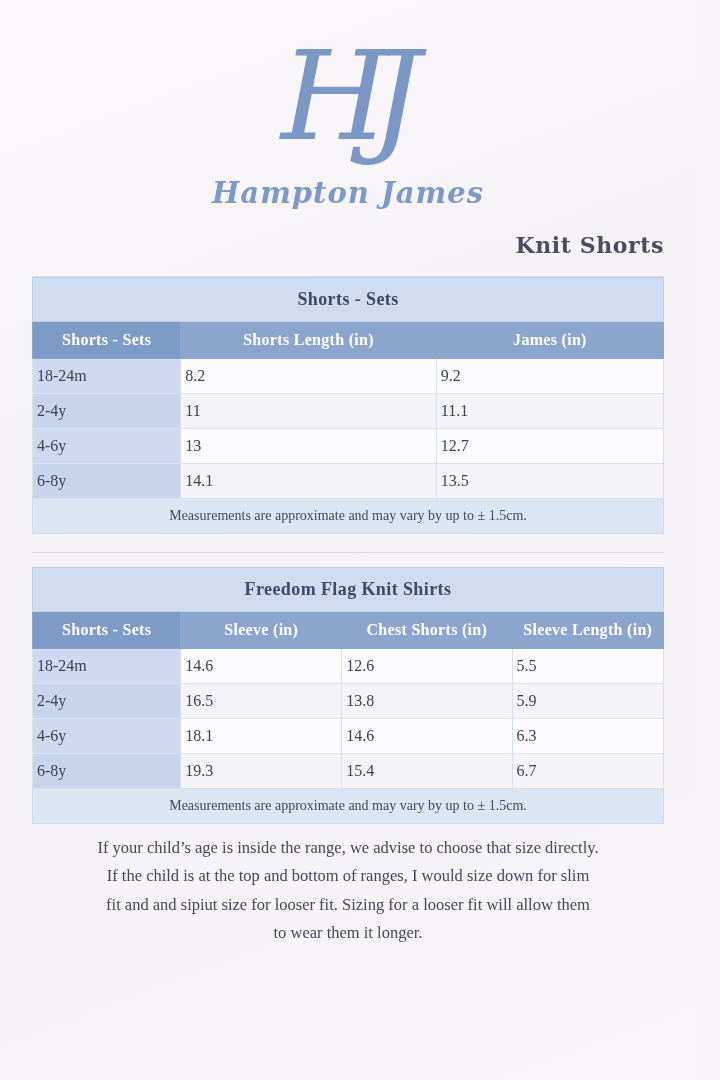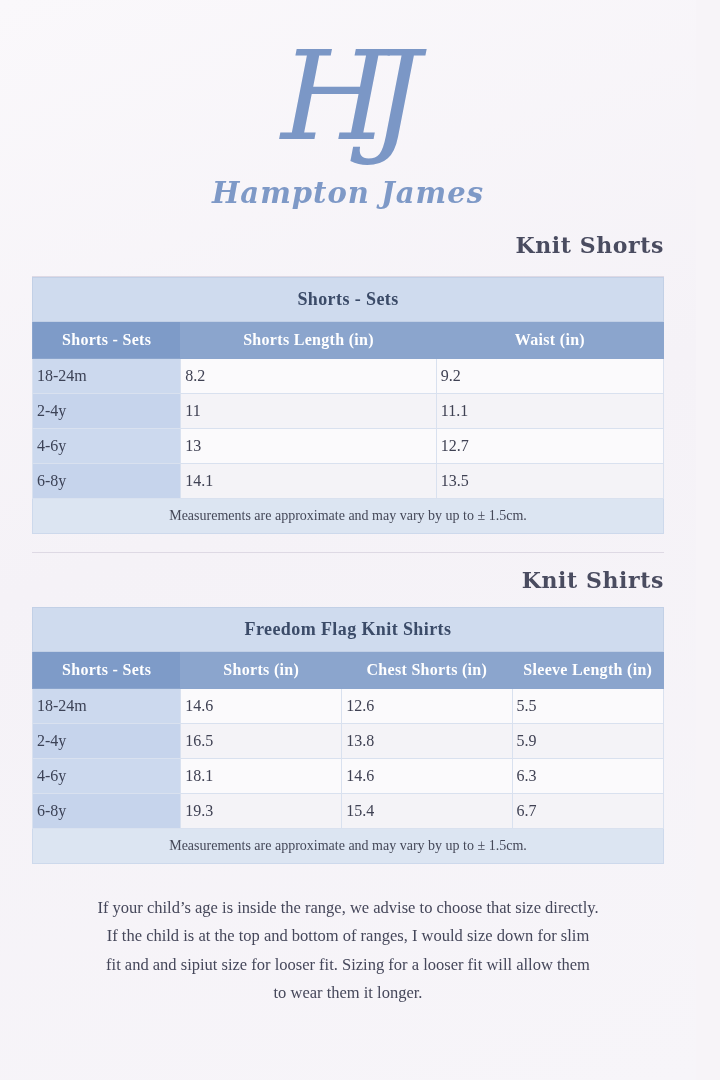--- a/index.html
+++ b/index.html
@@ -136,21 +136,21 @@
   .shorts-table col.c2 { width: 40.5%; }
   .shorts-table col.c3 { width: 36%; }
 
   .shirts-table col.c1 { width: 23.5%; }
   .shirts-table col.c2 { width: 25.5%; }
   .shirts-table col.c3 { width: 27%; }
   .shirts-table col.c4 { width: 24%; }
 
   
   .footer-note {
-    margin-top: 30px;
+    margin-top: 10px;
     text-align: center;
     font-size: 16.5px;
     line-height: 1.72;
     color: #45475a;
     padding: 0 8px;
   }
 </style>
 </head>
 <body>
 
@@ -172,21 +172,21 @@
         <col class="c2">
         <col class="c3">
       </colgroup>
     <tbody>
       <tr class="tbl-caption">
         <td colspan="3">Shorts - Sets</td>
       </tr>
       <tr class="tbl-head">
         <th class="first-col">Shorts - Sets</th>
         <th>Shorts Length (in)</th>
-        <th>Waist (in)</th>
+        <th>James (in)</th>
       </tr>
       <tr>
         <td class="first-col">18-24m</td>
         <td>8.2</td>
         <td>9.2</td>
       </tr>
       <tr>
         <td class="first-col">2-4y</td>
         <td>11</td>
         <td>11.1</td>
@@ -202,36 +202,35 @@
         <td>13.5</td>
       </tr>
       <tr class="tbl-note">
         <td colspan="3">Measurements are approximate and may vary by up to ± 1.5cm.</td>
       </tr>
     </tbody>
   </table>
 
   <div class="rule"></div>
 
-  <div class="doc-title" style="margin-top:14px;">Knit Shirts</div>
 
   <table class="shirts-table" style="margin-top:14px;">
     <colgroup>
         <col class="c1">
         <col class="c2">
         <col class="c3">
         <col class="c4">
       </colgroup>
     <tbody>
       <tr class="tbl-caption">
         <td colspan="4">Freedom Flag Knit Shirts</td>
       </tr>
       <tr class="tbl-head">
         <th class="first-col">Shorts - Sets</th>
-        <th>Shorts (in)</th>
+        <th>Sleeve (in)</th>
         <th>Chest Shorts (in)</th>
         <th>Sleeve Length (in)</th>
       </tr>
       <tr>
         <td class="first-col">18-24m</td>
         <td>14.6</td>
         <td>12.6</td>
         <td>5.5</td>
       </tr>
       <tr>

